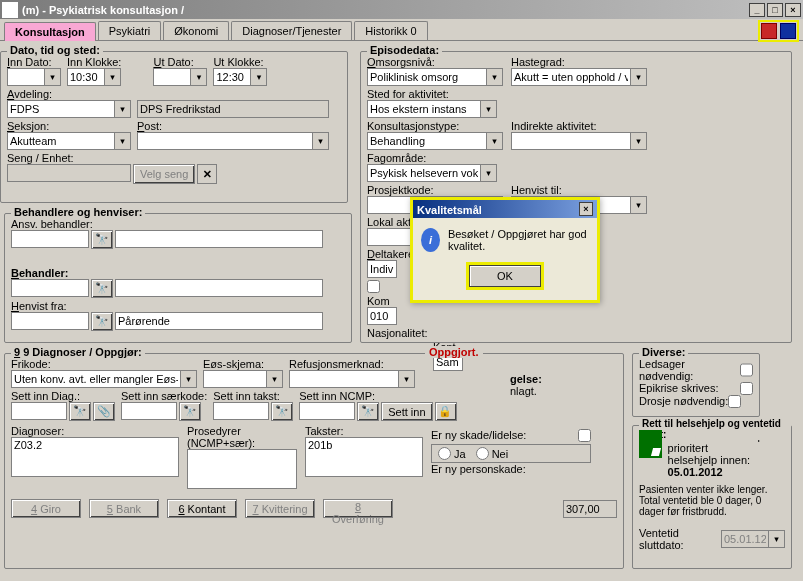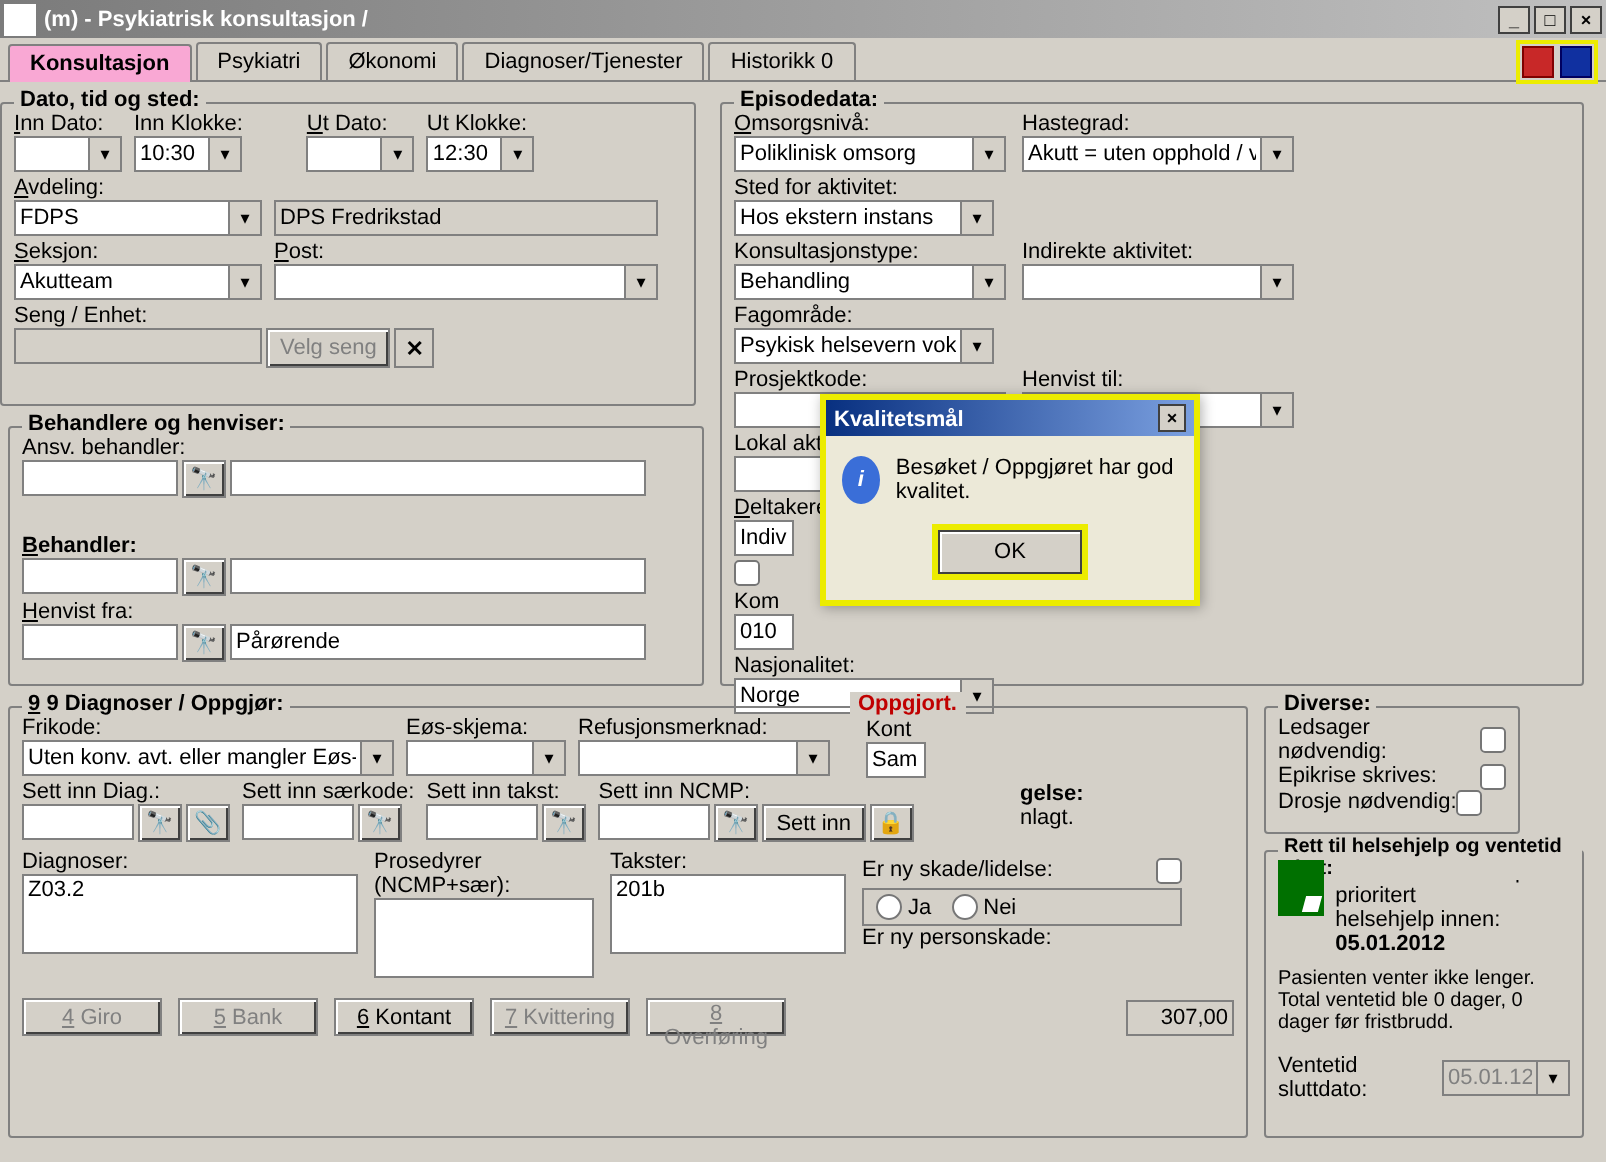--- a/index.html
+++ b/index.html
@@ -283,24 +283,20 @@
   </div>
 
   <div class="row" style="margin-top:2px;">
     <div class="col" style="width:40px;">
           <label class="small nou">Kom</label>
       <input class="input" style="width: 30px;" value="010">
         </div>
     <div style="width:240px"></div>
     <div class="col" style="width:132px;">
           <label class="small nou">Nasjonalitet:</label>
-      <div class="combo">
-            <input class="input" style="width: 114px;" value="Norge">
-            <div class="drop"></div>
-          </div>
         </div>
   </div>
 
   <div class="row" style="margin-top:2px;justify-content:center;">
     <div class="col" style="width:40px;">
           <label class="small nou">Kont</label>
       <input class="input" style="width: 30px;" value="Sam">
         </div>
     <div style="width:240px"></div>
     <div class="col" style="width:132px;">
@@ -406,21 +402,21 @@
     </div>
   </div>
 
   <div class="bottom-btns" style="margin-top:10px;">
     <button class="btn greytext"><span class="ul">4</span> Giro</button>
     <button class="btn greytext"><span class="ul">5</span> Bank</button>
     <button class="btn"><span class="ul">6</span> Kontant</button>
     <button class="btn greytext"><span class="ul">7</span> Kvittering</button>
     <button class="btn greytext"><span class="ul">8</span> Overføring</button>
     <div style="flex:1"></div>
-    <input class="input ro" style="width: 54px; text-align: right;" readonly="" value="307,00">
+    <input class="input ro" style="width: 54px; text-align: left;" readonly="" value="307,00">
   </div>
 </div>
 
 <div class="fieldset" style="left:632px; top:312px; width:128px; height:64px;">
   <div class="legend">Diverse:</div>
   <div style="display:flex; justify-content:space-between;">
         <span>Ledsager nødvendig:</span>
         <input type="checkbox" style="">
       </div>
   <div style="display:flex; justify-content:space-between;">

